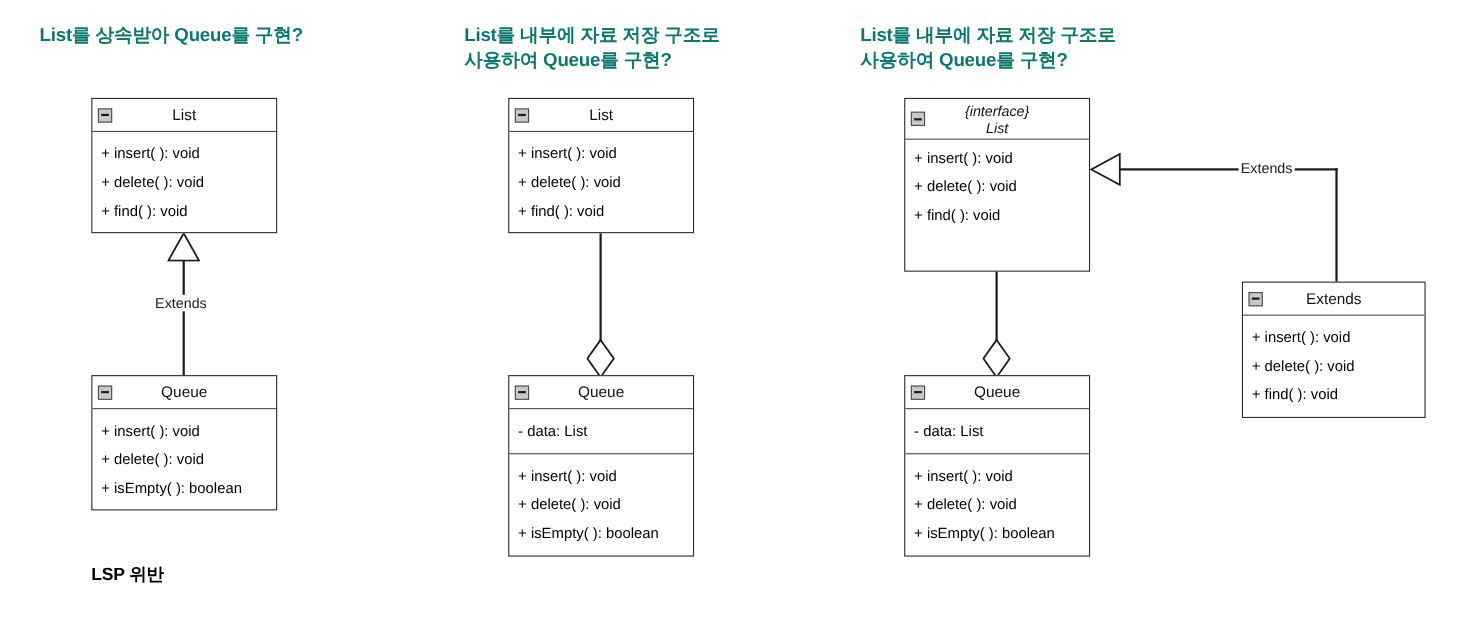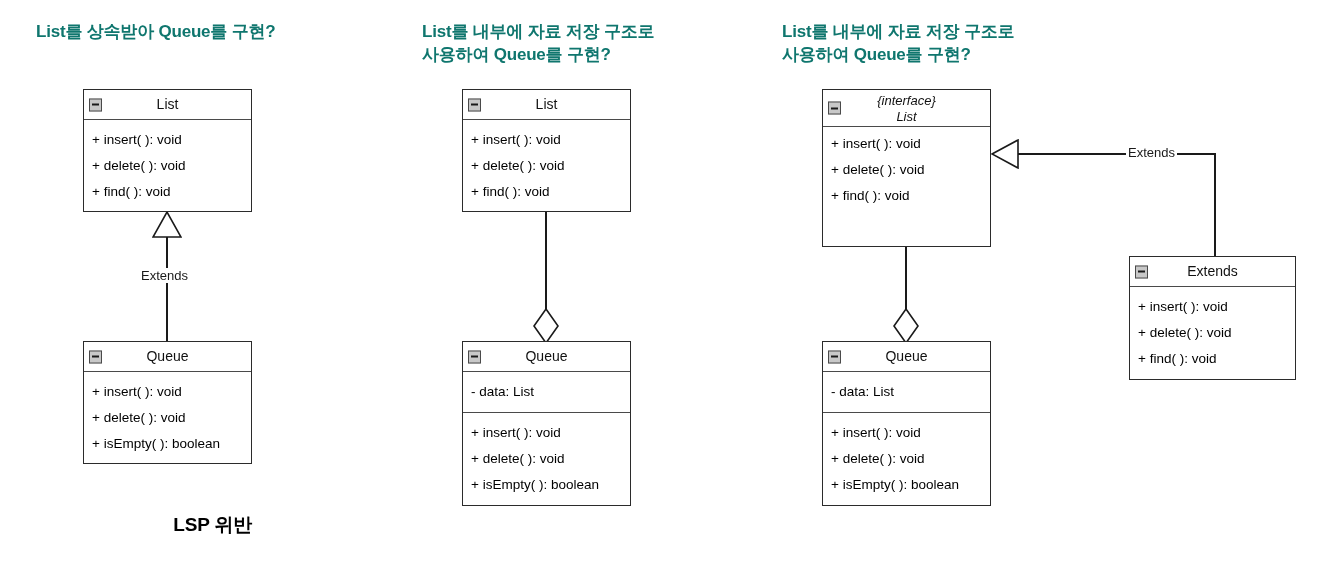--- a/index.html
+++ b/index.html
@@ -28,23 +28,23 @@
     font-weight: bold;
     font-size: 17px;
     line-height: 23px;
     color: #0f766e;
     white-space: pre-line;
     letter-spacing: -0.2px;
   }
   .col-caption {
     position: absolute;
     font-weight: bold;
-    font-size: 19px;
+    font-size: 16px;
     color: #000;
-    text-align: right;
+    text-align: left;
     white-space: nowrap;
     letter-spacing: -0.2px;
   }
 
   
   .uml-class {
     position: absolute;
     background: #ffffff;
     border: 1px solid #2b2b2b;
     box-sizing: border-box;

